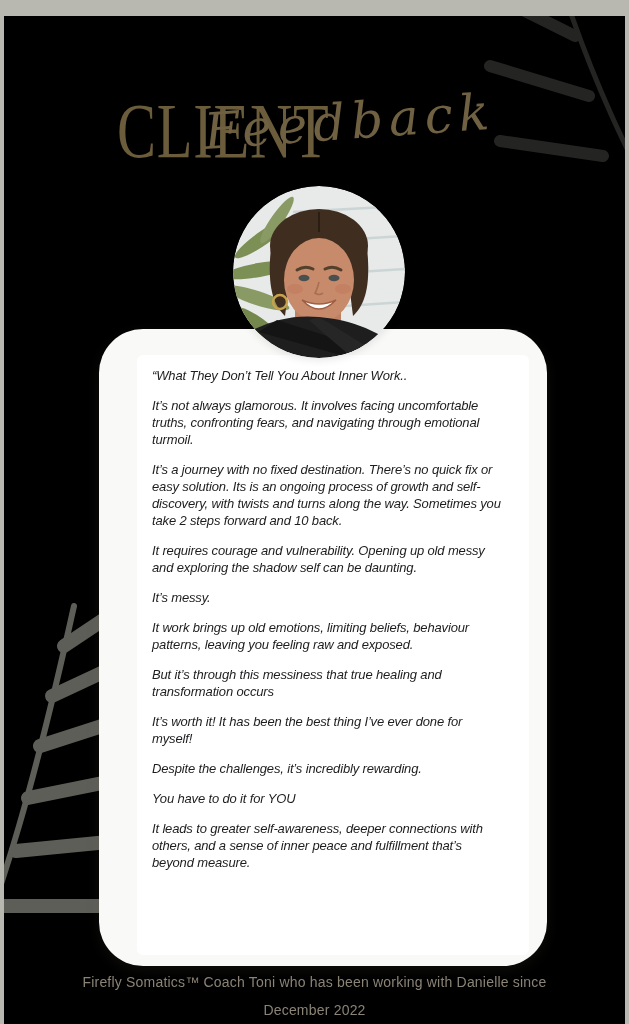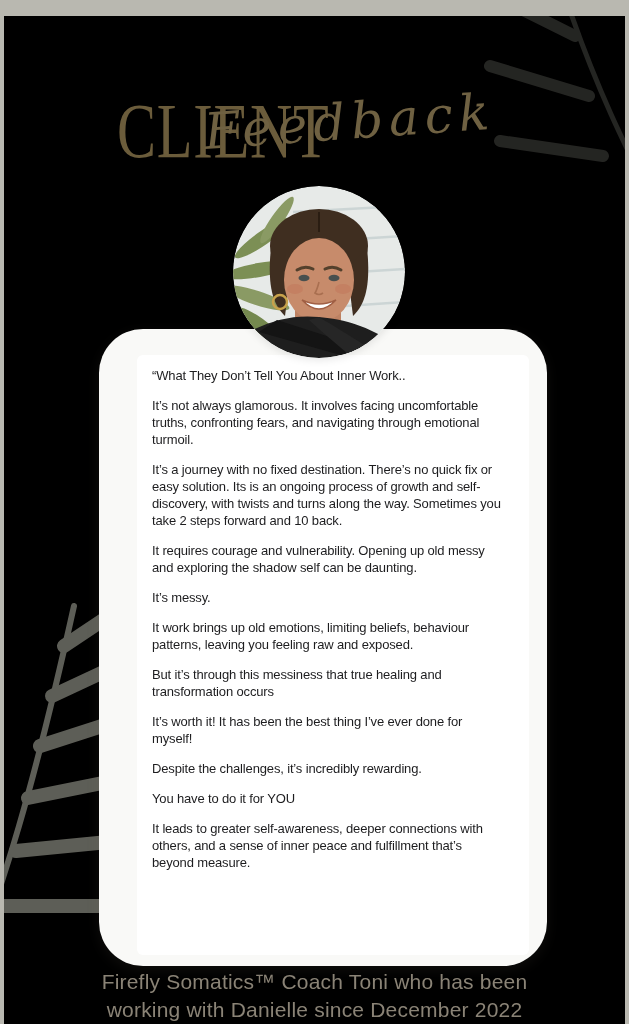--- a/index.html
+++ b/index.html
@@ -33,33 +33,33 @@
   .photo svg { display:block; width:172px; height:172px; }
 
   .card {
     position:absolute; left:95px; top:313px; width:448px; height:637px;
     background:#f9f9f7; border-radius:44px; z-index:2;
     box-shadow:0 4px 14px rgba(120,115,100,.12);
   }
   .shot {
     position:absolute; left:38px; top:26px; width:392px; height:600px;
     background:#ffffff; border-radius:6px;
-    padding:12px 26px 0 15px; box-sizing:border-box; overflow:hidden;
+    padding:12px 26px 0 15px; box-sizing:border-box; overflow:hidden;font-style:italic;
   }
   .para {
     margin:0 0 13px 0; font-size:13px; line-height:17px;
     color:#1d1d1f; letter-spacing:-.15px;
   }
   .link { color:#4779b0; }
   .heart { color:#e8453c; font-size:14px; letter-spacing:0; }
 
   .caption {
     position:absolute; top:952px; left:50%; transform:translateX(-50%);
     width:470px; text-align:center;
-    color:#8a8376; font-size:21px; line-height:28px; letter-spacing:.2px;
+    color:#8a8376; font-size:14px; line-height:28px; letter-spacing:.2px;
     z-index:2;
   }
 </style>
 </head>
 <body>
 
 <div class="canvas">
 
   <svg class="watermark" width="300" height="460" viewBox="0 0 300 460">
     <g stroke="#cfd0c0" fill="none" stroke-linecap="round">

